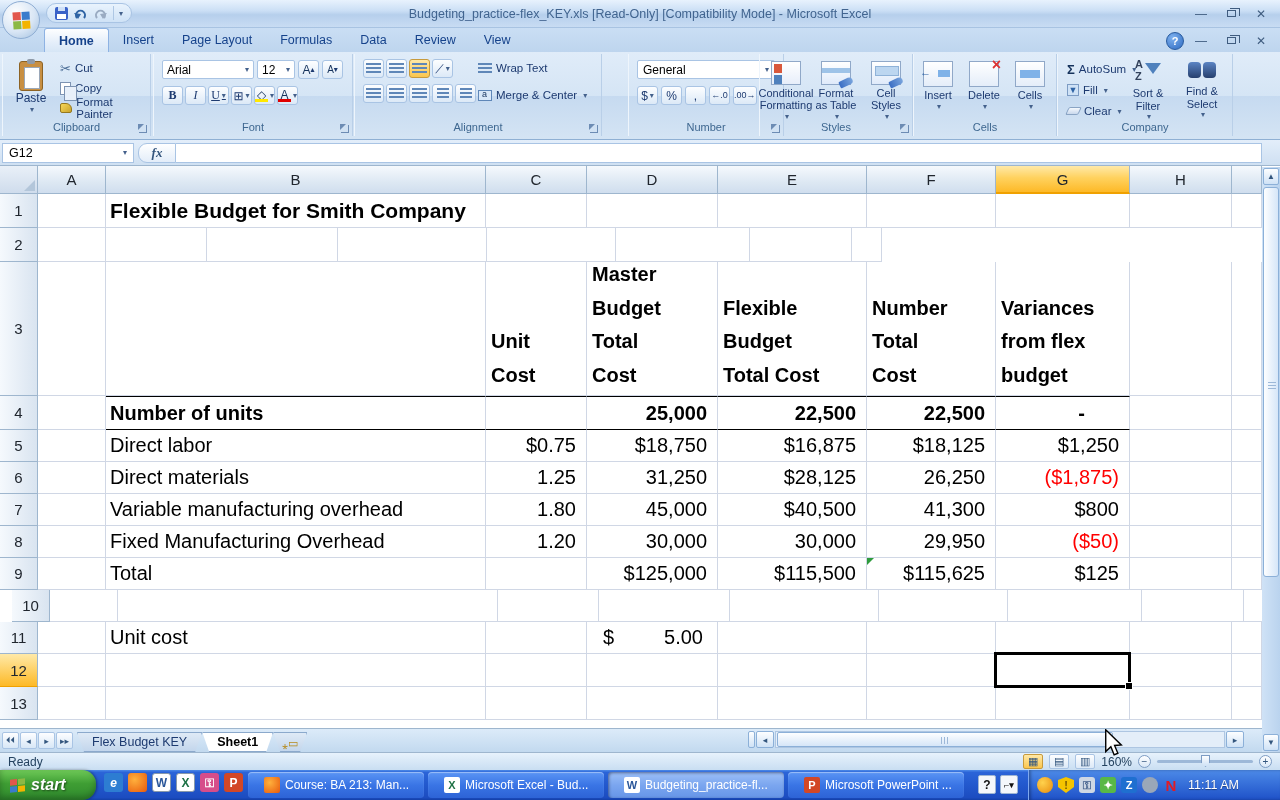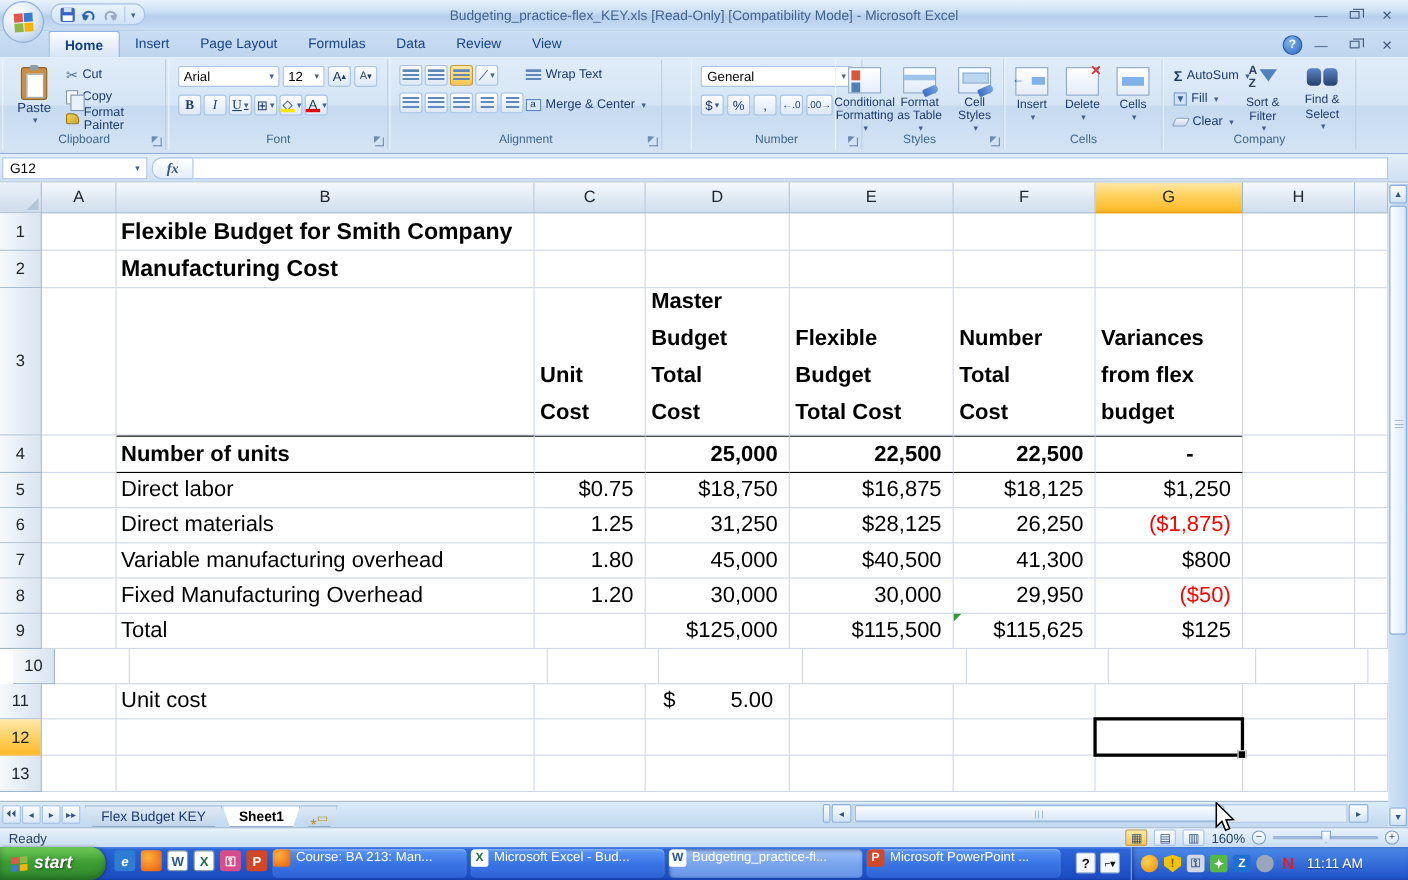--- a/index.html
+++ b/index.html
@@ -222,21 +222,21 @@
 #startbtn{position:absolute;left:0;top:0;height:30px;width:96px;border-radius:0 14px 14px 0;
  background:linear-gradient(#6fca58 0%,#3f9e34 45%,#2f8a2d 100%);display:flex;align-items:center;gap:6px;padding-left:10px;
  box-shadow:inset 0 -3px 6px rgba(0,0,0,.25),1px 0 3px rgba(0,0,0,.4)}
 #startbtn .flag{display:grid;grid-template-columns:7px 7px;grid-template-rows:6px 6px;gap:1px;transform:skewY(-6deg)}
 #startbtn .flag i:nth-child(1){background:#e2574c}#startbtn .flag i:nth-child(2){background:#8cb945}
 #startbtn .flag i:nth-child(3){background:#3b7ccc}#startbtn .flag i:nth-child(4){background:#f4b400}
 #startbtn span{color:#fff;font-size:16px;font-weight:bold;font-style:italic;text-shadow:1px 1px 2px rgba(0,0,0,.5)}
 #quicklaunch{position:absolute;left:104px;top:3px;display:flex;gap:5px;align-items:center}
 .ql{width:19px;height:19px;border-radius:3px;display:flex;align-items:center;justify-content:center;font-size:12px;font-weight:bold;color:#fff}
 #tasks{position:absolute;left:248px;top:2px;display:flex;gap:4px}
-.task{width:176px;height:26px;border-radius:4px;display:flex;gap:5px;padding:0 0;
+.task{width:176px;height:26px;border-radius:4px;display:flex;align-items:center;gap:5px;padding:0 16px;
  background:linear-gradient(#5b95f5,#3a75e5 50%,#2d63d6);box-shadow:inset 0 1px 1px rgba(255,255,255,.4);color:#fff;font-size:12px;white-space:nowrap;overflow:hidden}
 .task.pressed{background:linear-gradient(#9dc0f8,#7ba6ef 50%,#6695e8);box-shadow:inset 1px 1px 3px rgba(0,0,30,.45);color:#fff}
 .tic{width:16px;height:16px;border-radius:2px;flex:0 0 auto;display:flex;align-items:center;justify-content:center;font-size:11px;font-weight:bold;color:#fff}
 #traybtns{position:absolute;left:978px;top:5px;display:flex;gap:4px}
 .tb{width:18px;height:19px;background:#f4f7fb;border:1px solid #9fb6d4;border-radius:2px;display:flex;align-items:center;justify-content:center;font-size:12px;font-weight:bold;color:#111}
 #systray{position:absolute;right:0;top:0;height:30px;width:252px;background:linear-gradient(#4c8ae8,#1e51c8);
  border-left:1px solid #7fa8ee;display:flex;align-items:center;gap:5px;padding-left:8px;box-shadow:inset 2px 0 3px rgba(0,0,20,.3)}
 .tray{width:16px;height:16px;border-radius:3px;display:flex;align-items:center;justify-content:center;font-size:11px;font-weight:bold;color:#fff}
 #clock{color:#fff;font-size:12.5px;margin-left:4px;text-shadow:0 1px 1px rgba(0,0,0,.4)}
 
@@ -546,21 +546,20 @@
         <div class="cell" style="width: 131px;"></div>
         <div class="cell" style="width: 149px;"></div>
         <div class="cell" style="width: 129px;"></div>
         <div class="cell" style="width: 134px;"></div>
         <div class="cell" style="width: 102px;"></div>
         <div class="cell" style="width: 30px;"></div>
       </div>
       <div class="rrow" style="height: 34px;">
         <div class="rhead">2</div>
         <div class="cell" style="width: 68px;"></div>
-        <div class="cell title" style="width: 380px;">Manufacturing Cost</div>
         <div class="cell" style="width: 101px;"></div>
         <div class="cell" style="width: 131px;"></div>
         <div class="cell" style="width: 149px;"></div>
         <div class="cell" style="width: 129px;"></div>
         <div class="cell" style="width: 134px;"></div>
         <div class="cell" style="width: 102px;"></div>
         <div class="cell" style="width: 30px;"></div>
       </div>
       <div class="rrow" style="height: 134px;">
         <div class="rhead">3</div>

